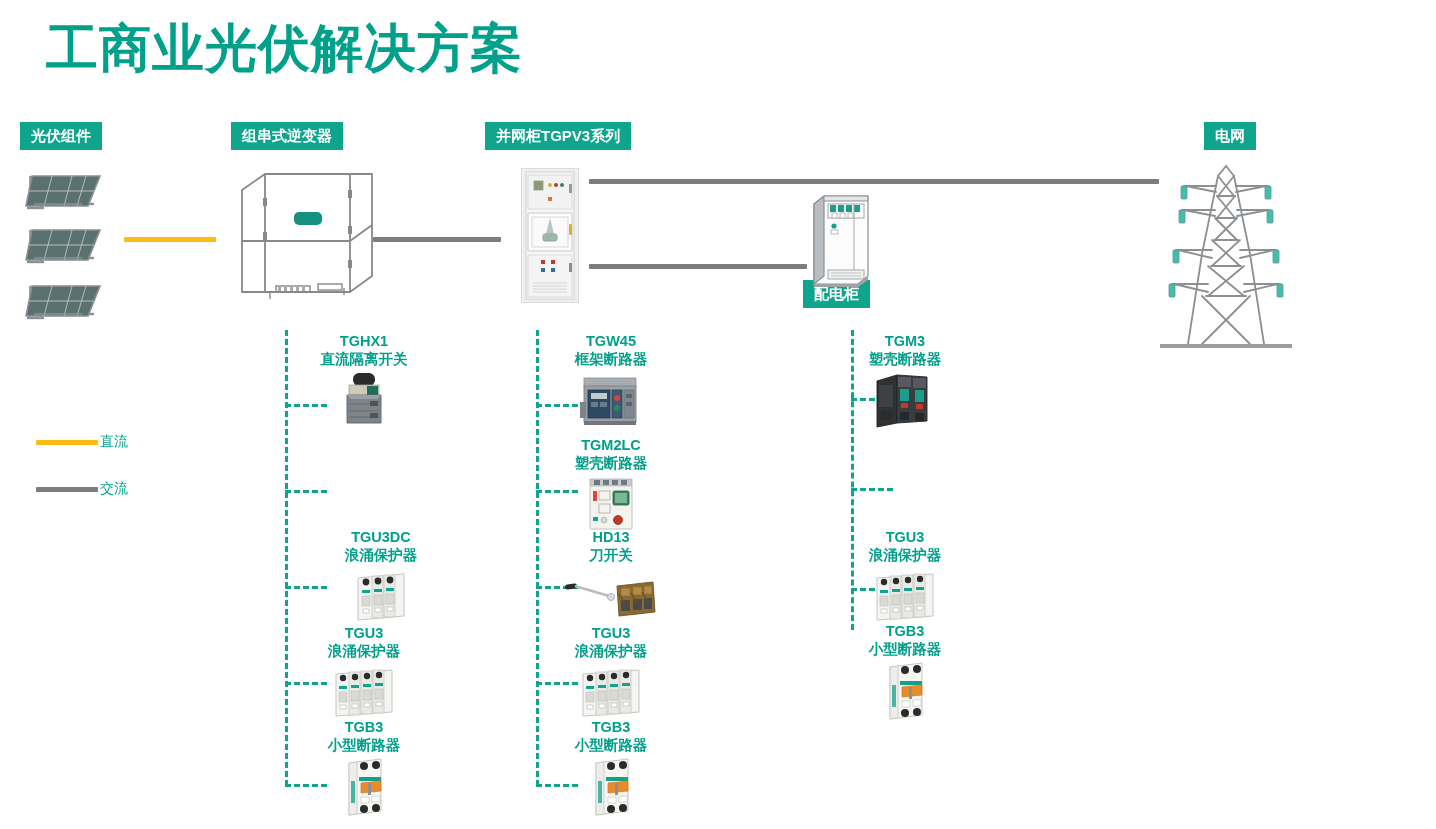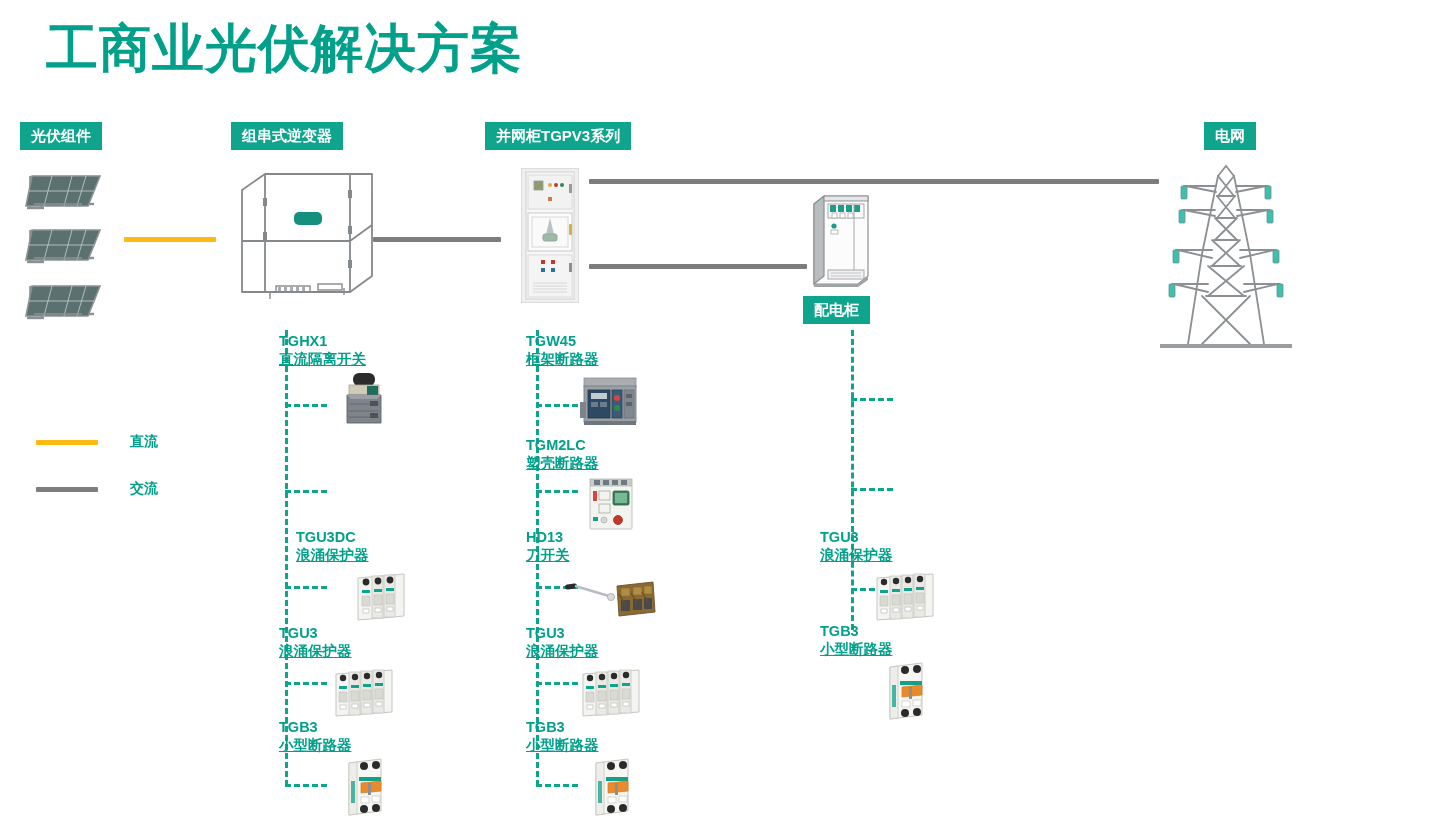--- a/index.html
+++ b/index.html
@@ -21,56 +21,56 @@
   
   .badge{
     position:absolute;background:#0FA48C;color:#fff;
     font-size:15px;font-weight:bold;
     padding:6px 11px 7px 11px;white-space:nowrap;line-height:1;
   }
 
   
   .legend-row{position:absolute;display:flex;align-items:center;}
   .legend-swatch{width:62px;height:5px;border-radius:1px;}
-  .legend-label{margin-left:32px;font-size:14px;font-weight:bold;color:#00A08B;white-space:nowrap;}
+  .legend-label{margin-left:2px;font-size:14px;font-weight:normal;color:#00A08B;white-space:nowrap;}
 
   
   .hline{position:absolute;height:5px;border-radius:1px;}
 
   
   .trunk{
     position:absolute;width:0;
     border-left:3px dashed #0FA48C;
   }
   .branch{
     position:absolute;height:0;
     border-top:3px dashed #0FA48C;
   }
 
   
-  .comp{position:absolute;width:170px;}
+  .comp{position:absolute;text-align:center;width:170px;}
   .comp-code{font-size:14.5px;font-weight:bold;color:#00A08B;line-height:1.25;white-space:nowrap;}
-  .comp-name{font-size:14.5px;font-weight:bold;color:#00A08B;line-height:1.25;white-space:nowrap;text-decoration:underline;}
+  .comp-name{font-size:14.5px;font-weight:bold;color:#00A08B;line-height:1.25;white-space:nowrap;}
   .comp-art{margin-top:3px;height:58px;display:flex;align-items:center;justify-content:center;}
 
   
   .art{display:block;}
   svg{display:block;}
 </style>
 </head>
 <body>
 
 <div class="stage">
 
   <div class="page-title">工商业光伏解决方案</div>
 
   <div class="badge" style="left:20px;top:122px;">光伏组件</div>
   <div class="badge" style="left:231px;top:122px;">组串式逆变器</div>
   <div class="badge" style="left:485px;top:122px;text-align:center;">并网柜TGPV3系列</div>
-  <div class="badge" style="left:803px;top:296px;">配电柜</div>
+  <div class="badge" style="left:803px;top:280px;">配电柜</div>
   <div class="badge" style="left:1204px;top:122px;">电网</div>
 
   <div style="position:absolute;left:22px;top:168px;">
     <svg class="art" width="92" height="52" viewBox="0 0 92 52">
       <g stroke="#8C9093" stroke-width="1.6" fill="none">
         <path d="M8 8 L8 40 M8 8 L20 40"></path>
         <path d="M5 40 L22 40" stroke-width="2.4"></path>
         <path d="M60 36 L72 36" stroke-width="2.4"></path>
       </g>
       <polygon points="10,8 78,8 66,38 4,38" fill="#5A7170" stroke="#8C9093" stroke-width="1.6"></polygon>
@@ -559,20 +559,42 @@
         </g>
       </svg>
     </div>
   </div>
 
   <div class="trunk" style="left:851px;top:330px;height:300px;"></div>
   <div class="branch" style="left:851px;top:398px;width:42px;"></div>
   <div class="branch" style="left:851px;top:488px;width:42px;"></div>
   <div class="branch" style="left:851px;top:588px;width:42px;"></div>
 
+  <div class="comp" style="left:820px;top:332px;">
+    <div class="comp-code">TGM3</div>
+    <div class="comp-name">塑壳断路器</div>
+    <div class="comp-art">
+      <svg class="art" width="68" height="58" viewBox="0 0 68 58">
+        <polygon points="6,10 26,4 26,52 6,56" fill="#2F3133" stroke="#1E2022" stroke-width="0.9"></polygon>
+        <polygon points="26,4 56,6 56,50 26,52" fill="#3A3D40" stroke="#25282A" stroke-width="0.9"></polygon>
+        <rect x="27" y="6" width="13" height="10" fill="#57595C"></rect>
+        <rect x="42" y="7" width="13" height="10" fill="#57595C"></rect>
+        <rect x="29" y="18" width="9" height="12" fill="#1A9E8B"></rect>
+        <rect x="44" y="19" width="9" height="12" fill="#1A9E8B"></rect>
+        <rect x="30" y="32" width="7" height="5" fill="#C0392B"></rect>
+        <rect x="45" y="33" width="7" height="5" fill="#C0392B"></rect>
+        <rect x="8" y="14" width="14" height="22" fill="#3E4144"></rect>
+        <rect x="10" y="40" width="11" height="9" fill="#2A2C2E"></rect>
+        <g fill="#25282A">
+            <rect x="29" y="41" width="9" height="8"></rect>
+            <rect x="44" y="42" width="9" height="8"></rect>
+          </g>
+      </svg>
+    </div>
+  </div>
 
   <div class="comp" style="left:820px;top:528px;">
     <div class="comp-code">TGU3</div>
     <div class="comp-name">浪涌保护器</div>
     <div class="comp-art">
       <svg class="art" width="72" height="56" viewBox="0 0 72 56">
         <polygon points="8,10 64,6 64,48 8,52" fill="#F4F5F2" stroke="#C5C7C0" stroke-width="1"></polygon>
         <g fill="#E9EAE5" stroke="#C5C7C0" stroke-width="0.8">
           <rect x="21" y="8" width="11" height="43"></rect>
           <rect x="33" y="7" width="11" height="43"></rect>

